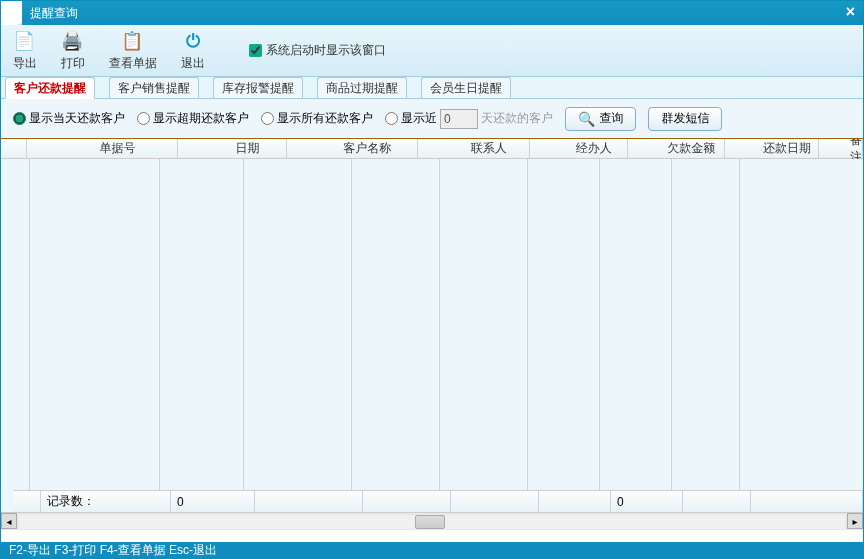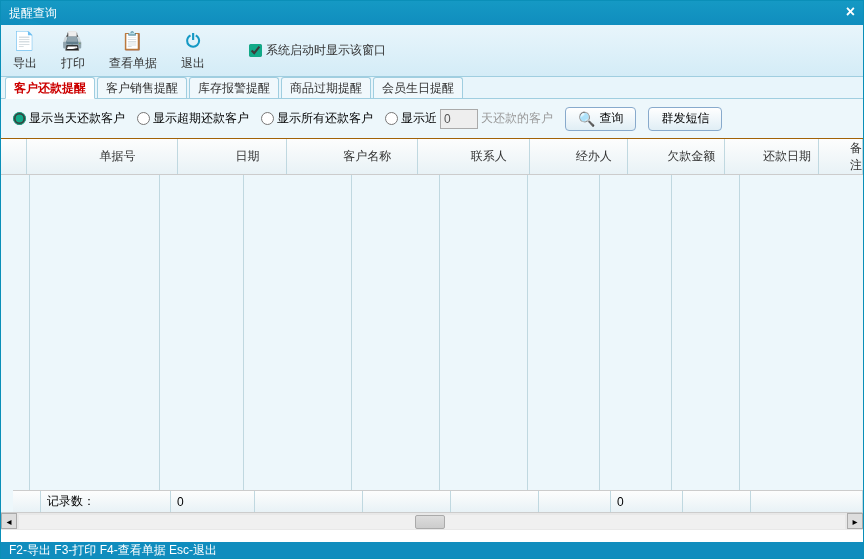--- a/index.html
+++ b/index.html
@@ -1,44 +1,44 @@
 <!DOCTYPE html>
 <html><head>
   <meta charset="utf-8">
   <style>
     * { margin: 0; padding: 0; box-sizing: border-box; font-family: "Microsoft YaHei", SimSun, Arial, sans-serif; }
     body { width: 864px; height: 559px; background: #fff; overflow: hidden; position: relative; }
     
     .window-frame { width: 100%; height: 100%; border: 1px solid #0a8fb8; display: flex; flex-direction: column; }
     
-    .title-bar { height: 24px; background: linear-gradient(#1599c4, #108dbe); display: flex; align-items: center; padding: 0 8px; color: #fff; font-size: 12px; position: relative; }
+    .title-bar { height: 24px; background: linear-gradient(#1599c4, #108dbe); display: flex; align-items: center; padding: 0 8px; color: #fff; font-size: 12px; position: relative; margin-left: 21px; }
     .title-bar .close { position: absolute; right: 8px; top: 2px; font-size: 16px; font-weight: bold; cursor: pointer; }
     
     .watermark { position: absolute; top: 20px; left: 10px; font-size: 28px; color: #1599c4; opacity: 0.5; pointer-events: none; z-index: 0; }
     .watermark .logo { display: inline-block; width: 40px; height: 40px; background: radial-gradient(circle, #ffc107 30%, #1599c4 30%); border-radius: 50%; vertical-align: middle; opacity: 0.6; }
     
     .toolbar { height: 52px; background: linear-gradient(#e8f5fb, #d4ecf7); border-bottom: 1px solid #a0cee0; display: flex; align-items: center; padding: 0 12px; gap: 24px; position: relative; z-index: 1; }
     .tool-btn { display: flex; flex-direction: column; align-items: center; cursor: pointer; font-size: 12px; color: #333; }
     .tool-btn .icon { width: 24px; height: 24px; margin-bottom: 2px; display: flex; align-items: center; justify-content: center; font-size: 18px; }
     .tool-chk { display: flex; align-items: center; font-size: 12px; color: #333; margin-left: 20px; }
     .tool-chk input { margin-right: 4px; accent-color: #1a8; }
     
     .tabs { height: 22px; background: #e8f5fb; display: flex; padding-left: 4px; border-bottom: 1px solid #a0cee0; position: relative; z-index: 1; }
-    .tab { padding: 2px 8px; font-size: 12px; border: 1px solid #a0cee0; border-bottom: none; background: #f0f8fc; margin-right: 2px; cursor: pointer; color: #333; border-radius: 3px 3px 0 0; }
+    .tab { padding: 2px 8px; font-size: 12px; border: 1px solid #a0cee0; border-bottom: none; background: #f0f8fc; margin-right: 14px; cursor: pointer; color: #333; border-radius: 3px 3px 0 0; }
     .tab.active { background: #fff; color: #c00; font-weight: bold; border-bottom: 1px solid #fff; margin-bottom: -1px; }
     
     .filter-bar { height: 40px; background: #edf7fb; border-bottom: 1px solid #a16207; display: flex; align-items: center; padding: 0 12px; gap: 12px; font-size: 12px; }
     .filter-bar label { display: flex; align-items: center; gap: 3px; cursor: pointer; }
     .filter-bar input[type="radio"] { accent-color: #1a8; }
     .filter-bar input[type="text"] { width: 38px; height: 20px; border: 1px solid #aaa; background: #eee; font-size: 12px; padding: 0 3px; }
     .btn { height: 24px; padding: 0 12px; background: linear-gradient(#fff, #e0eef5); border: 1px solid #8ac; border-radius: 4px; cursor: pointer; font-size: 12px; display: inline-flex; align-items: center; gap: 4px; }
     .btn .mag { color: #d4a017; font-size: 14px; }
     
     .table-area { flex: 1; background: #edf7fb; overflow: hidden; display: flex; flex-direction: column; }
-    .table-header { display: flex; height: 36px; background: linear-gradient(#fdfdfd, #e8f2f6); border-bottom: 1px solid #ccc; gap: 31px; }
+    .table-header { display: flex; height: 20px; background: linear-gradient(#fdfdfd, #e8f2f6); border-bottom: 1px solid #ccc; gap: 31px; }
     .th { border-right: 1px solid #c0d8e0; font-size: 12px; display: flex; align-items: center; justify-content: center; color: #333; }
     .table-body { flex: 1; background: #edf7fb; position: relative; }
     .vrule { position: absolute; top: 0; bottom: 0; width: 1px; background: #c0d8e0; }
     
     .summary-row { height: 22px; background: linear-gradient(#fdfdfd, #e8f2f6); border-top: 1px solid #ccc; display: flex; font-size: 12px; align-items: center; margin-left: 12px; }
     .summary-row .cell { border-right: 1px solid #c0d8e0; height: 100%; display: flex; align-items: center; padding: 0 6px; }
     
     .hscroll { height: 18px; background: #e8e8e8; border-top: 1px solid #ccc; display: flex; align-items: center; padding: 0 18px; position: relative; }
     .hscroll .arrow { position: absolute; width: 16px; height: 16px; background: #ddd; border: 1px solid #aaa; top: 0; font-size: 10px; display: flex; align-items: center; justify-content: center; }
     .hscroll .track { flex: 1; height: 14px; background: #f0f0f0; position: relative; }

